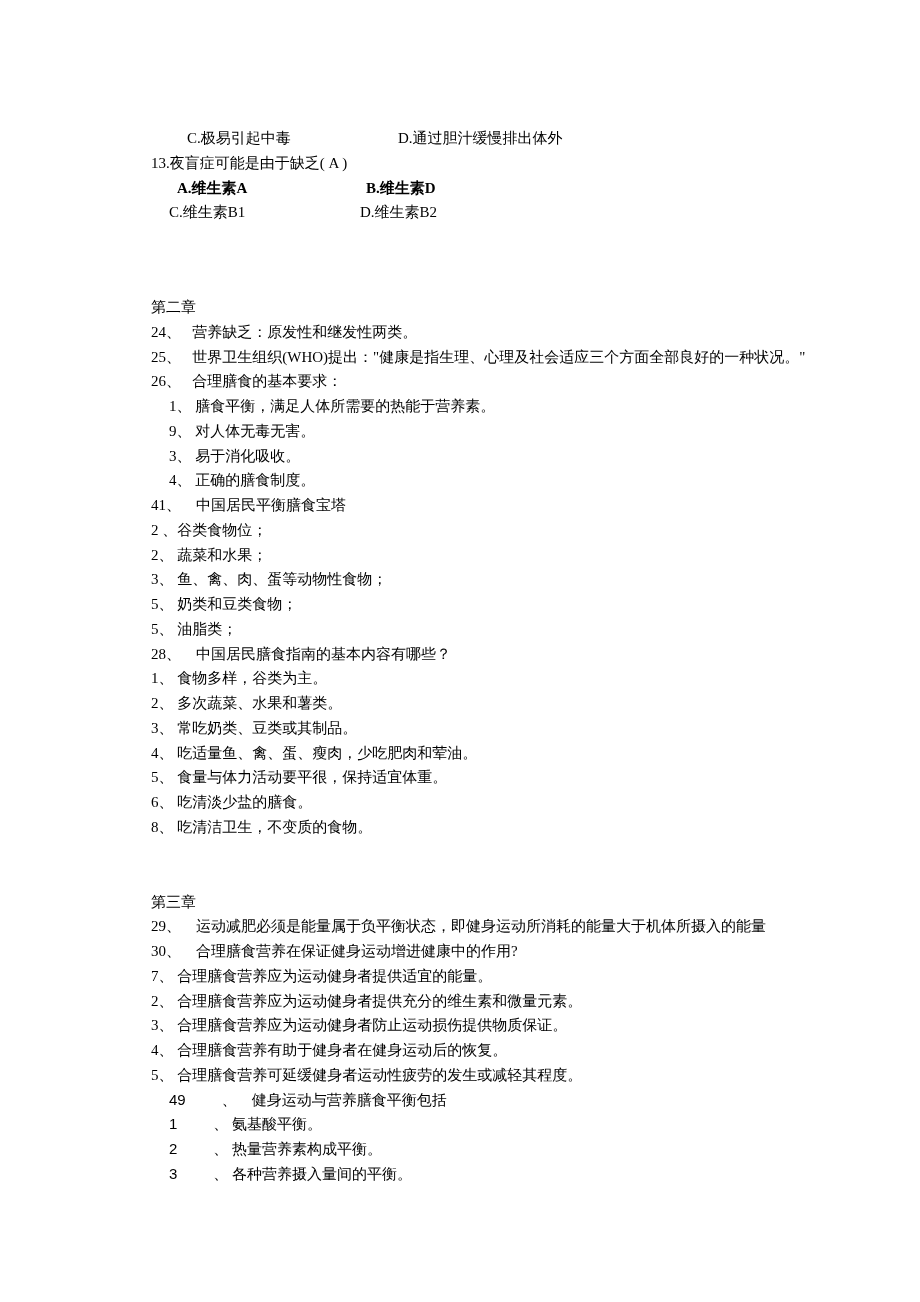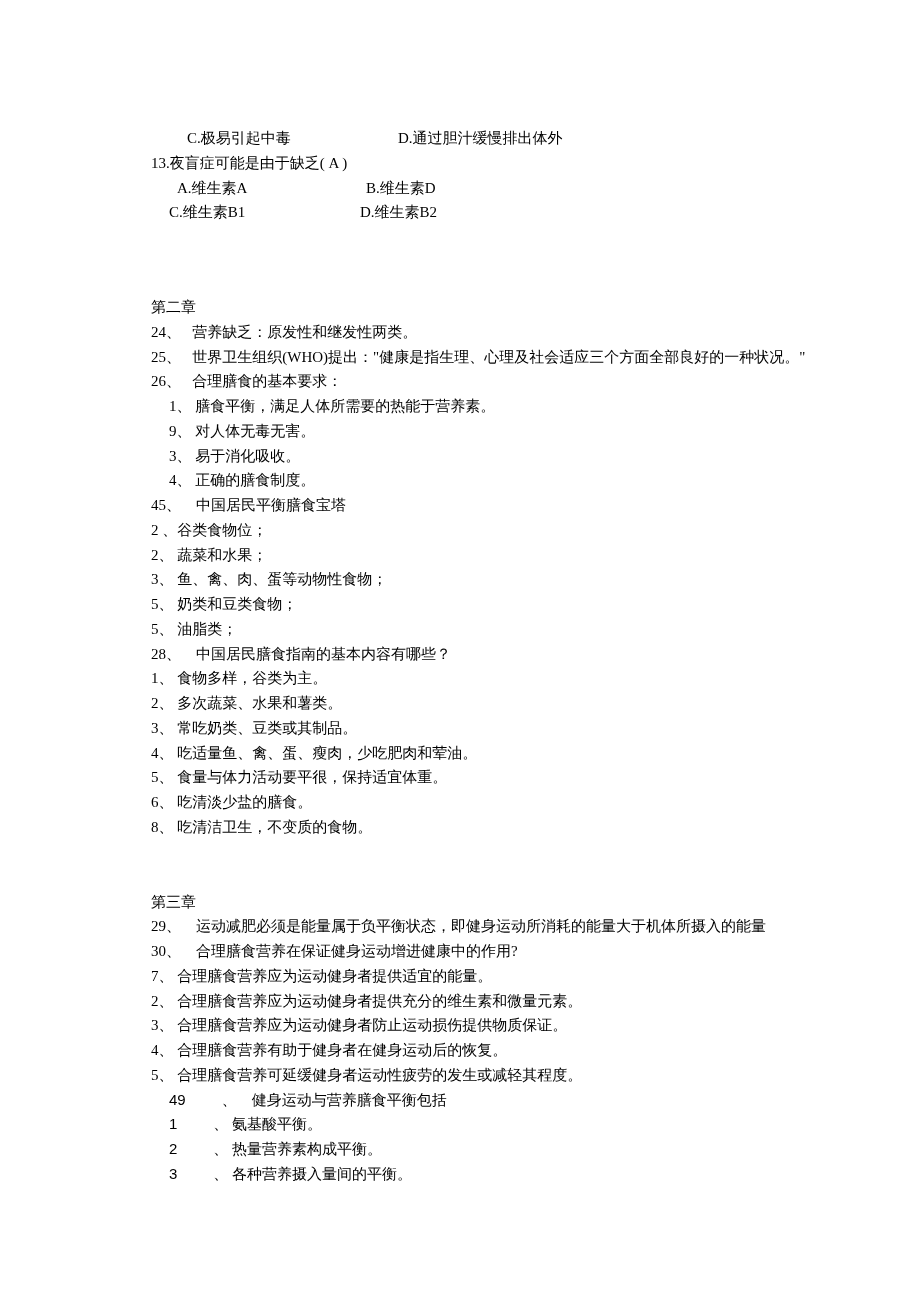--- a/index.html
+++ b/index.html
@@ -7,21 +7,21 @@
       background: #ffffff;
       font-family: "SimSun", "宋体", serif;
       font-size: 15px;
       line-height: 1.65;
       color: #000000;
       padding: 90px 115px;
       width: 920px;
     }
     .line { margin: 0; white-space: pre; }
     .indent1 { padding-left: 18px; }
-    .indent2 { padding-left: 8px; }
+    .indent2 { padding-left: 8px; font-weight: bold; }
     .section-gap { margin-top: 70px; }
     .section-gap-small { margin-top: 50px; }
     .bold-num { font-family: Arial, sans-serif; }
   </style>
 </head>
 <body>
 
 <div class="line indent1"><span>C.极易引起中毒</span>                   <span>D.通过胆汁缓慢排出体外</span></div>
 <div class="line">13.夜盲症可能是由于缺乏( A )</div>
 <div class="line indent2"><span>A.维生素A</span>                      <span>B.维生素D</span></div>
@@ -30,21 +30,21 @@
 <div class="section-gap"></div>
 
 <div class="line">第二章</div>
 <div class="line">24、   营养缺乏：原发性和继发性两类。</div>
 <div class="line">25、   世界卫生组织(WHO)提出："健康是指生理、心理及社会适应三个方面全部良好的一种状况。"</div>
 <div class="line">26、   合理膳食的基本要求：</div>
 <div class="line indent1">1、 膳食平衡，满足人体所需要的热能于营养素。</div>
 <div class="line indent1">9、 对人体无毒无害。</div>
 <div class="line indent1">3、 易于消化吸收。</div>
 <div class="line indent1">4、 正确的膳食制度。</div>
-<div class="line">45、    中国居民平衡膳食宝塔</div>
+<div class="line">41、    中国居民平衡膳食宝塔</div>
 <div class="line">2 、谷类食物位；</div>
 <div class="line">2、 蔬菜和水果；</div>
 <div class="line">3、 鱼、禽、肉、蛋等动物性食物；</div>
 <div class="line">5、 奶类和豆类食物；</div>
 <div class="line">5、 油脂类；</div>
 <div class="line">28、    中国居民膳食指南的基本内容有哪些？</div>
 <div class="line">1、 食物多样，谷类为主。</div>
 <div class="line">2、 多次蔬菜、水果和薯类。</div>
 <div class="line">3、 常吃奶类、豆类或其制品。</div>
 <div class="line">4、 吃适量鱼、禽、蛋、瘦肉，少吃肥肉和荤油。</div>

